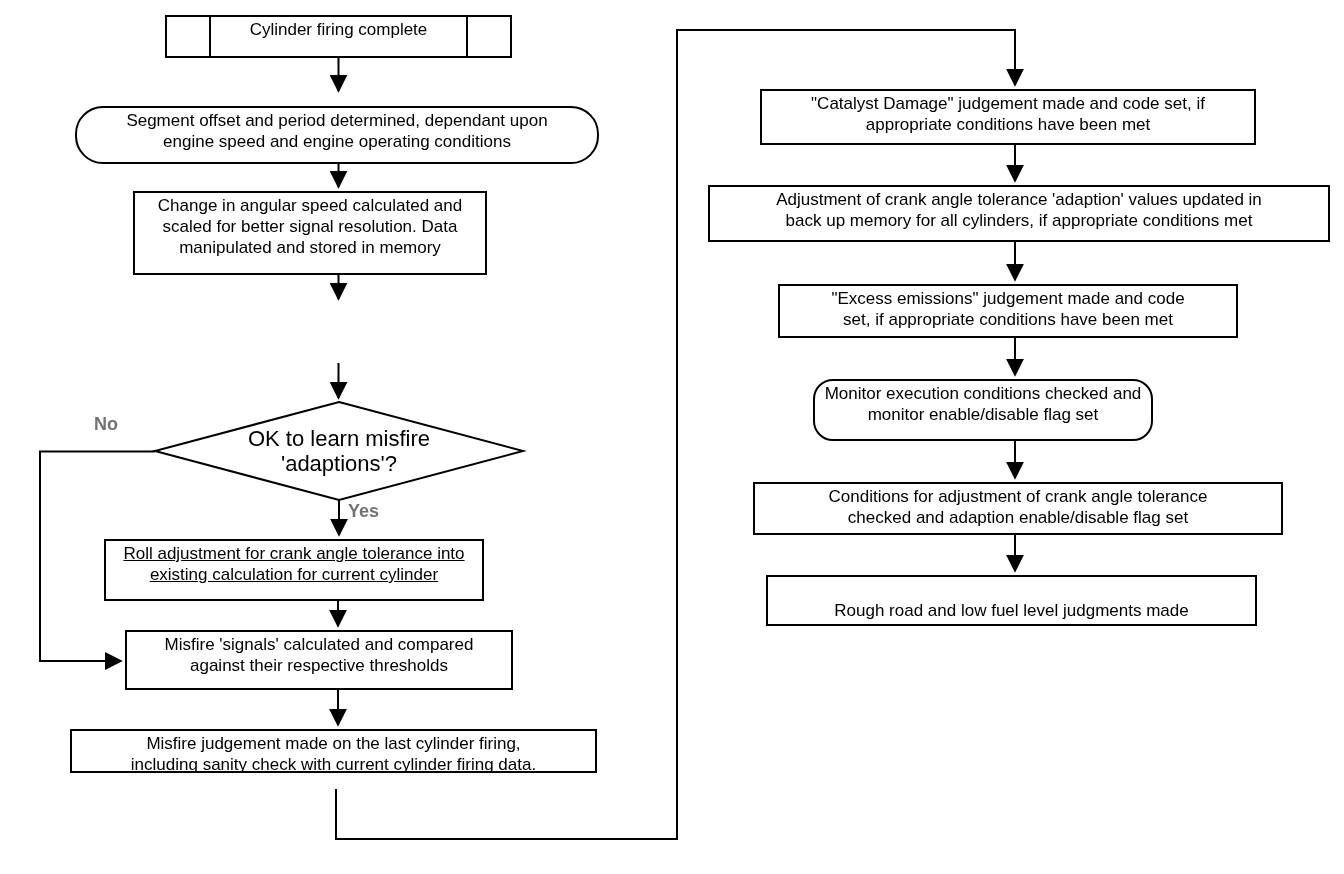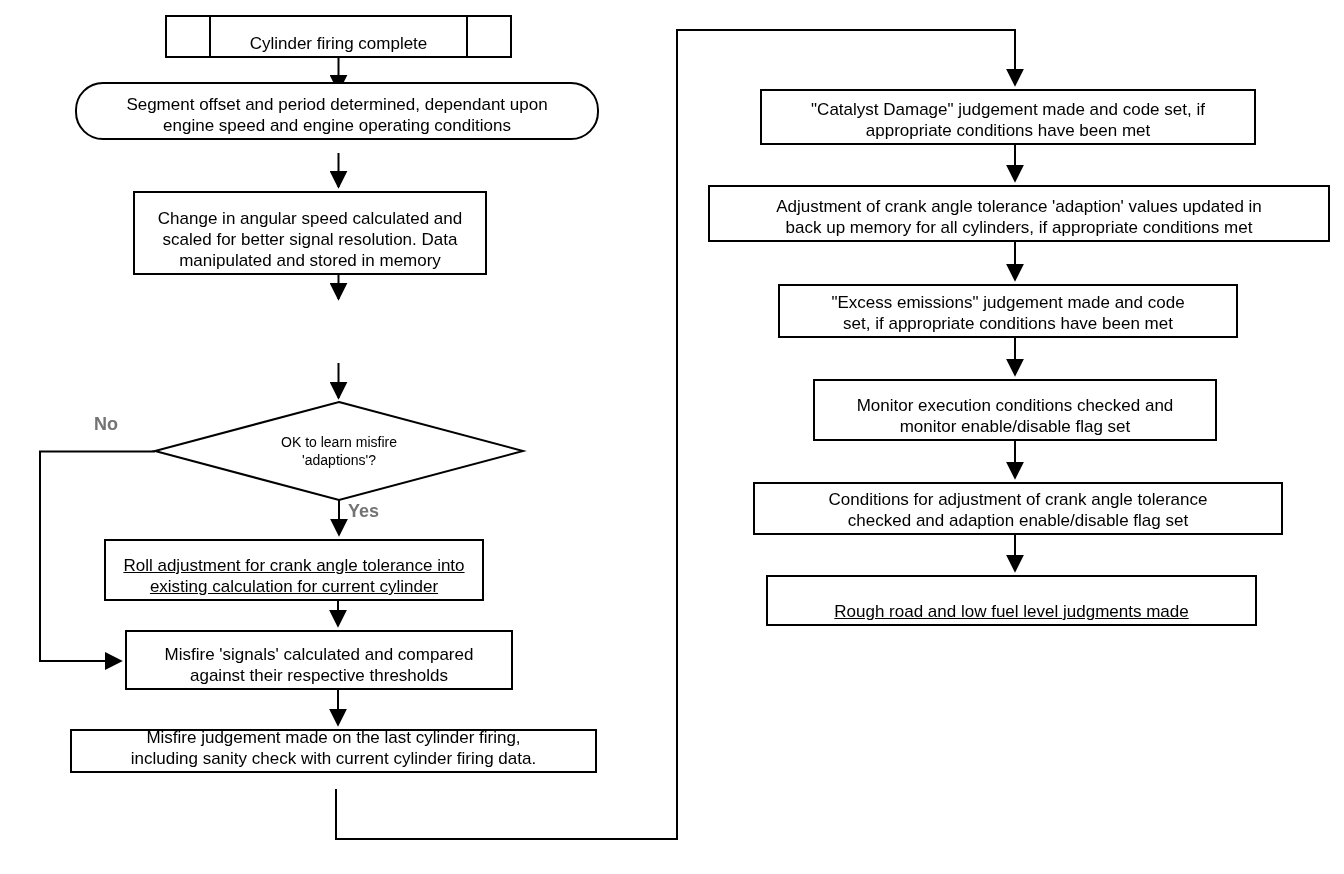--- a/index.html
+++ b/index.html
@@ -5,38 +5,38 @@
   html,body{margin:0;padding:0;background:#ffffff;}
   body{font-family:"Liberation Sans", sans-serif;}
   #canvas{position:relative;width:1344px;height:874px;background:#ffffff;overflow:hidden;}
   #connectors{position:absolute;left:0;top:0;width:1344px;height:874px;}
   .node{
     position:absolute;
     border:2px solid #000;
     box-sizing:border-box;
     background:#fff;
     display:flex;
-    align-items:flex-end;
+    align-items:flex-start;
     justify-content:center;
     text-align:center;
     font-size:17px;
     line-height:21px;
     color:#000;
     white-space:pre-line;
     padding:2px 6px;
   }
-  .node.top-align{align-items:flex-end;padding-top:22px;text-decoration:underline;}
+  .node.top-align{align-items:center;padding-top:22px;}
   .predef-bar{
     position:absolute;top:-2px;bottom:-2px;width:0;
     border-left:2px solid #000;
   }
   .decision-label{
     position:absolute;
     display:flex;align-items:center;justify-content:center;
-    text-align:center;font-size:14px;line-height:18px;color:#000;
+    text-align:center;font-size:22px;line-height:25px;color:#000;
     white-space:pre-line;background:transparent;border:none;
   }
   .edge-label{
     position:absolute;
     font-size:18px;line-height:20px;font-weight:bold;color:#737373;
     white-space:nowrap;
   }
 </style>
 </head>
 <body>
@@ -72,21 +72,21 @@
       <polygon points="339,402 523,451 339,500 155,451" fill="#fff"></polygon>
     </g>
   </svg>
 
   <div class="node" style="left:165px;top:15px;width:347px;height:43px;">
     <span class="predef-bar" style="left:42px;"></span>
     <span class="predef-bar" style="right:42px;"></span>
     <span>Cylinder firing complete</span>
   </div>
 
-  <div class="node" style="left:75px;top:82px;width:524px;height:58px;border-radius:28px;">
+  <div class="node" style="left:75px;top:106px;width:524px;height:58px;border-radius:28px;">
     <span>Segment offset and period determined, dependant upon
 engine speed and engine operating conditions</span>
   </div>
 
   <div class="node" style="left:133px;top:191px;width:354px;height:84px;">
     <span>Change in angular speed calculated and
 scaled for better signal resolution.  Data
 manipulated and stored in memory</span>
   </div>
 
@@ -122,21 +122,21 @@
   <div class="node" style="left:708px;top:185px;width:622px;height:57px;">
     <span>Adjustment of crank angle tolerance 'adaption' values updated in
 back up memory for all cylinders, if appropriate conditions met</span>
   </div>
 
   <div class="node" style="left:778px;top:284px;width:460px;height:54px;">
     <span>"Excess emissions" judgement made and code
 set, if appropriate conditions have been met</span>
   </div>
 
-  <div class="node" style="left:813px;top:379px;width:404px;height:62px;">
+  <div class="node" style="left:813px;top:379px;width:340px;height:62px;border-radius:20px;">
     <span>Monitor execution conditions checked and
 monitor enable/disable flag set</span>
   </div>
 
   <div class="node" style="left:753px;top:482px;width:530px;height:53px;">
     <span>Conditions for adjustment of crank angle tolerance
 checked and adaption enable/disable flag set</span>
   </div>
 
   <div class="node top-align" style="left:766px;top:575px;width:491px;height:51px;">

